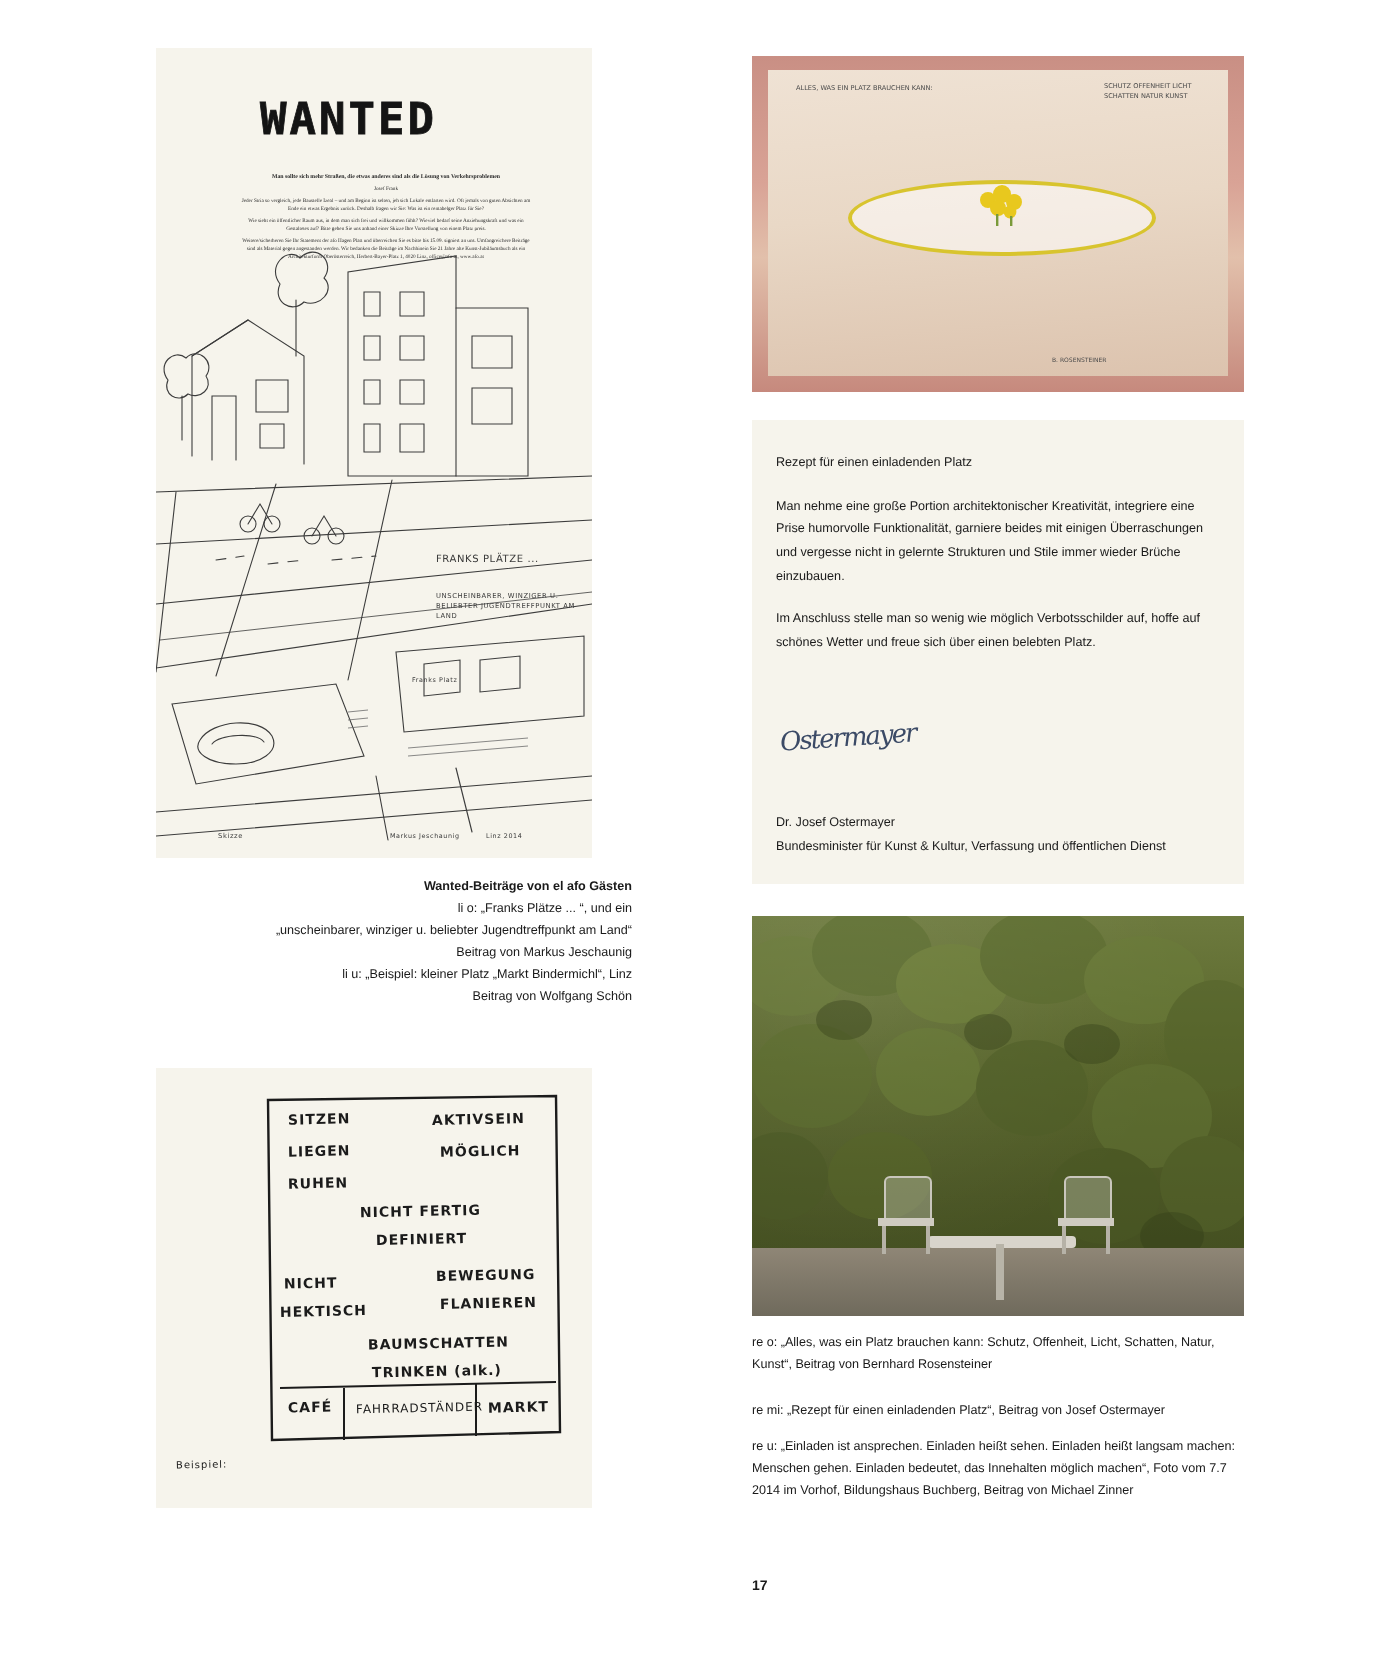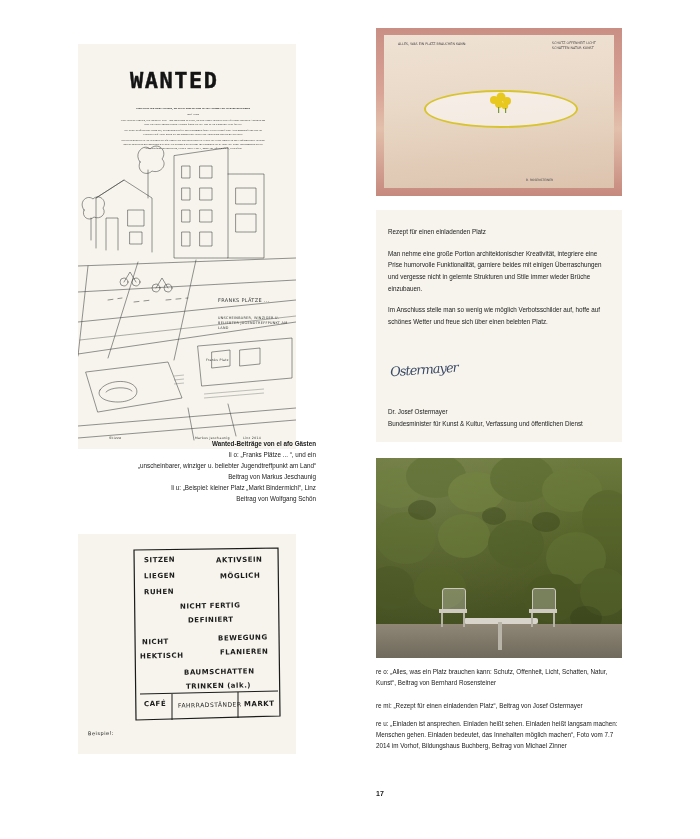--- a/index.html
+++ b/index.html
@@ -19,21 +19,21 @@
   .page {
     position: relative;
     width: 700px;
     height: 839px;
   }
 
   
   .wanted-poster {
     position: absolute;
     left: 78px;
-    top: 44px;
+    top: 24px;
     width: 218px;
     height: 405px;
     background: #f6f4ec;
     overflow: hidden;
   }
   .wanted-title {
     position: absolute;
     left: 52px;
     top: 24px;
     font-family: "DejaVu Sans Mono", monospace;

